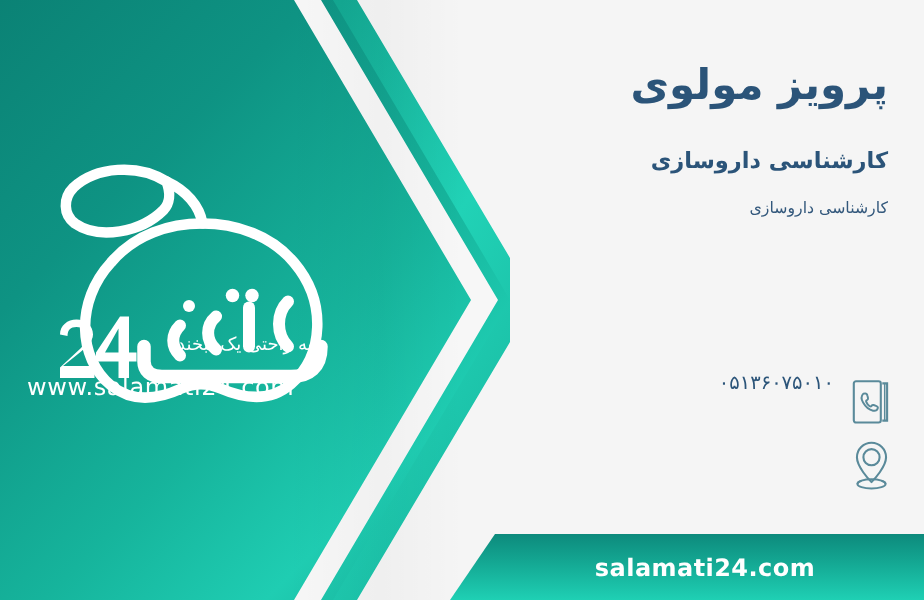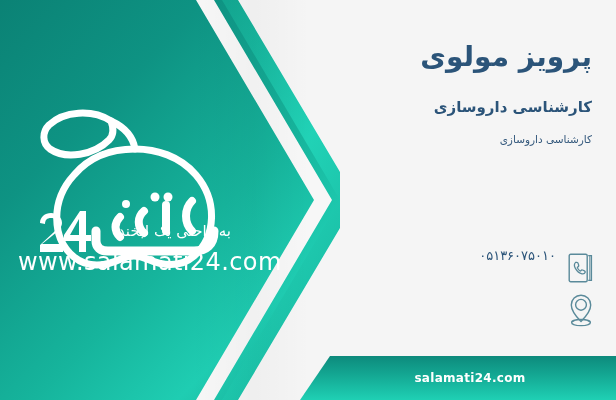--- a/index.html
+++ b/index.html
@@ -78,33 +78,33 @@
   }
   .logo svg { display: block; }
 
   .logo-tagline {
     position: absolute;
     left: 118px;
     top: 222px;
     width: 120px;
     text-align: left;
     color: #ffffff;
-    font-size: 15px;
+    font-size: 12px;
     letter-spacing: .5px;
     z-index: 6;
     white-space: nowrap;
     direction: rtl;
   }
   .logo-url {
     position: absolute;
     left: 18px;
     top: 248px;
     width: 215px;
     color: #ffffff;
-    font-size: 24px;
+    font-size: 16px;
     letter-spacing: .4px;
     z-index: 6;
     white-space: nowrap;
     direction: ltr;
   }
 
   
   .info {
     position: absolute;
     right: 0;
@@ -191,21 +191,21 @@
     background: linear-gradient(180deg, #0d8a7c 0%, #14a994 45%, #1fd0b4 100%);
     -webkit-clip-path: polygon(30px 0, 316px 0, 316px 44px, 0 44px);
     clip-path: polygon(30px 0, 316px 0, 316px 44px, 0 44px);
     display: flex;
     align-items: center;
     justify-content: center;
     z-index: 6;
   }
   .bottom-bar-text {
     color: #ffffff;
-    font-size: 12px;
+    font-size: 16px;
     font-weight: bold;
     letter-spacing: .3px;
     direction: ltr;
     padding-left: 24px;
   }
 </style>
 </head>
 <body>
 
 <div class="card">

